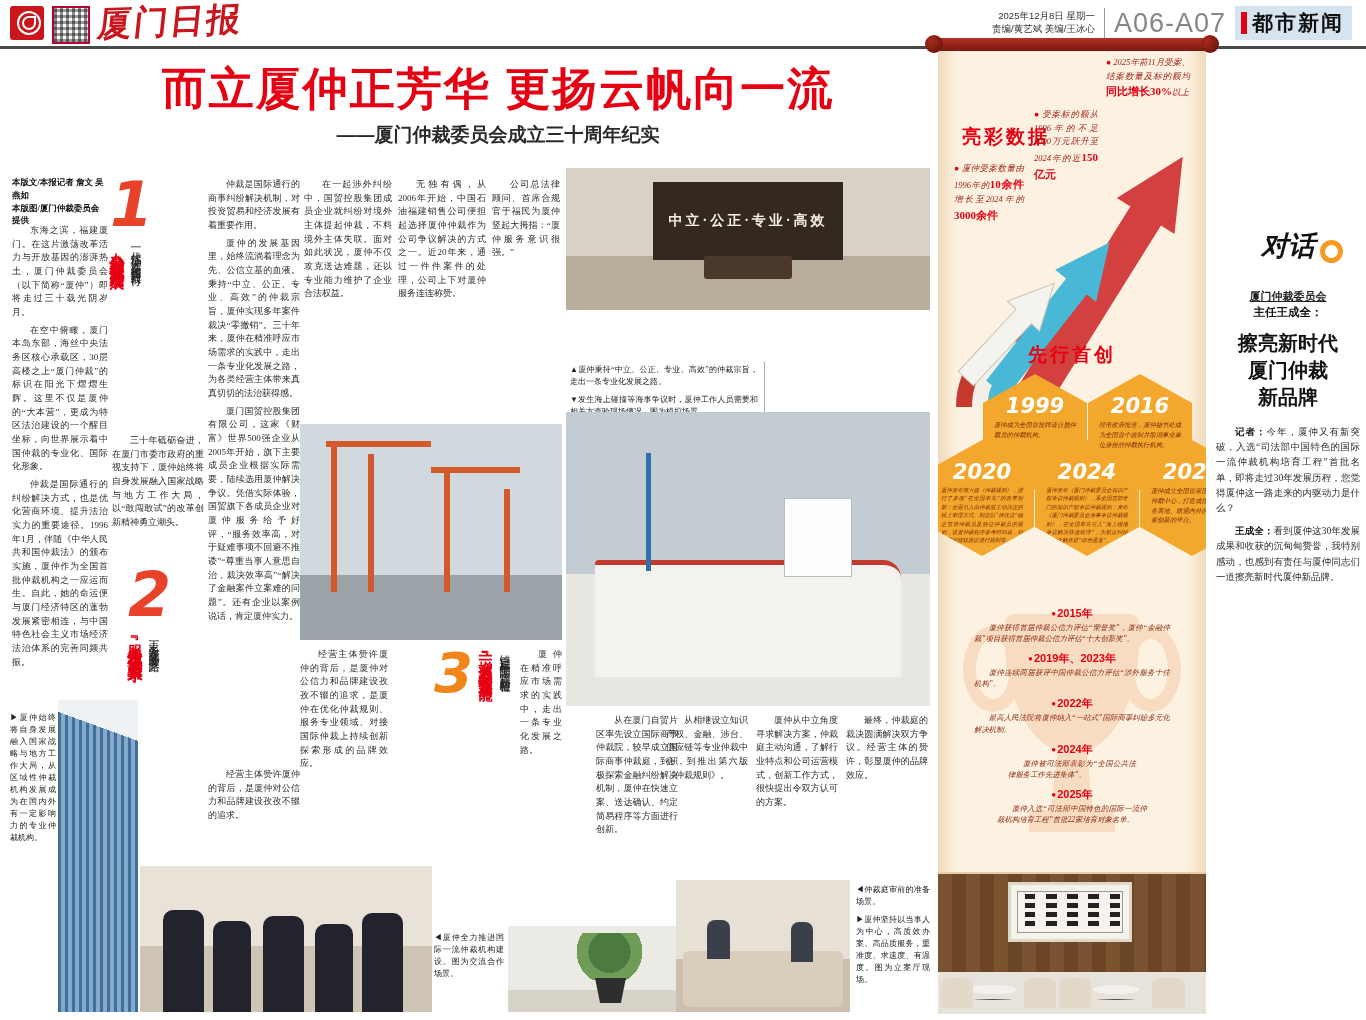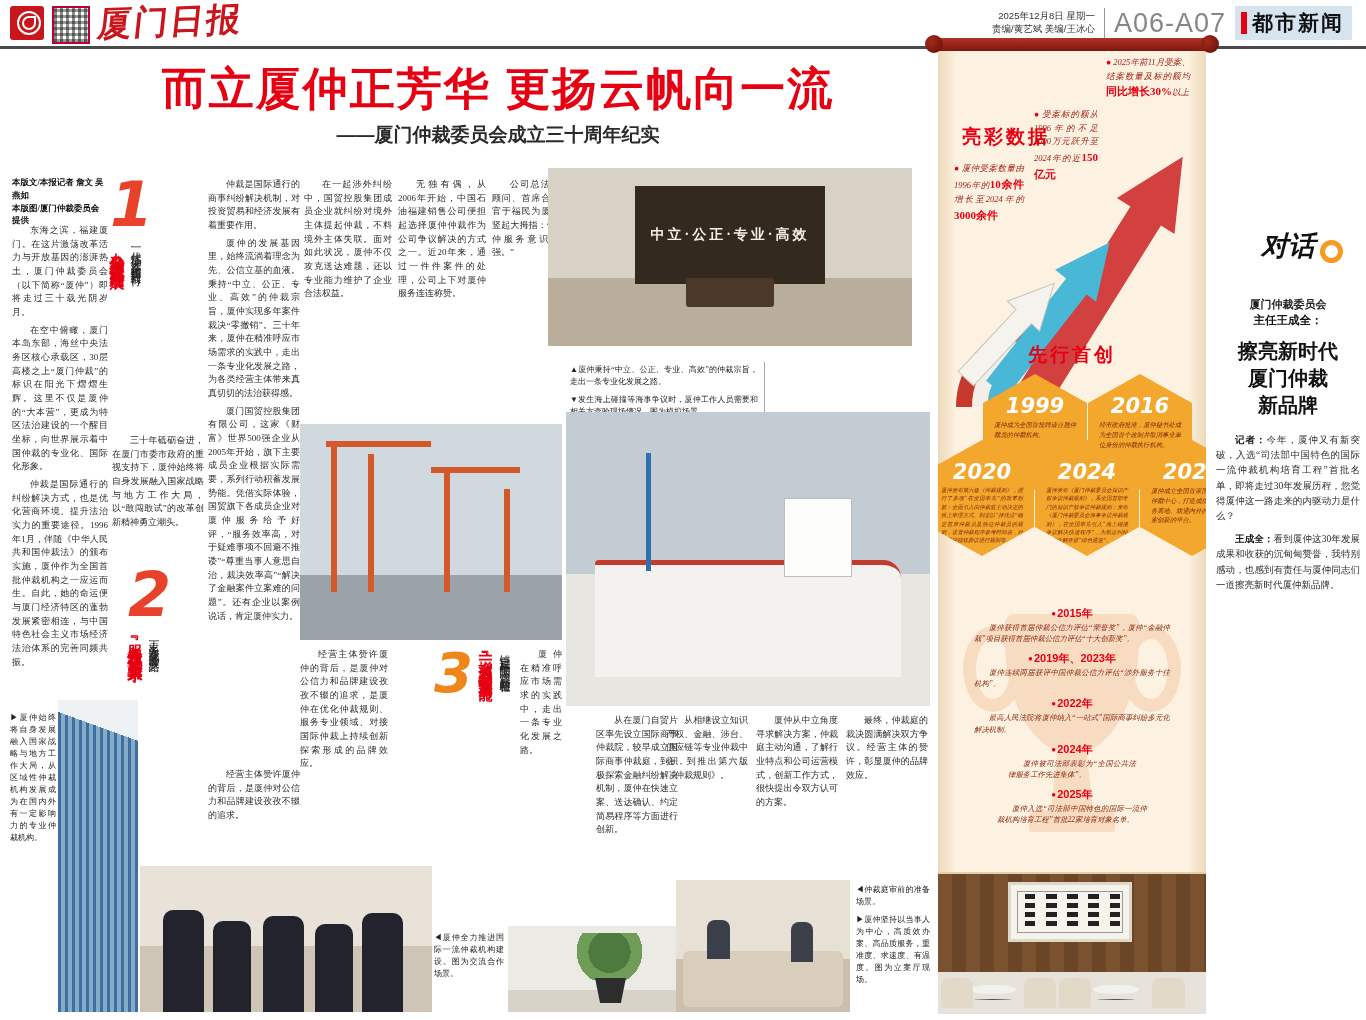--- a/index.html
+++ b/index.html
@@ -104,21 +104,21 @@
   .honor-year{font:900 11px "Liberation Sans",sans-serif;color:#e60012;}
   .honor-year::before{content:"●";font-size:8px;vertical-align:1px;margin-right:1px;}
   .honor-text{font:italic 400 7.4px/1.5 "Liberation Serif",serif;color:#8b2a10;text-align:justify;text-indent:2em;width:196px;margin:1px auto 0;}
   .honor:nth-child(4) .honor-text{width:128px;}
   .honor:nth-child(5) .honor-text{width:150px;}
 
   
   .dialog{position:absolute;left:1216px;top:228px;width:144px;height:784px;overflow:hidden;}
   .dcal{font:italic 900 27px "Liberation Serif",serif;color:#111;text-align:center;position:relative;width:86px;margin:0 auto;}
   .dcal::after{content:"";position:absolute;right:-12px;bottom:1px;width:13px;height:13px;border:5px solid #f59a23;border-radius:50%;}
-  .dorg{font:600 11px/1.5 "Liberation Sans",sans-serif;color:#222;text-align:center;margin-top:32px;}
+  .dorg{font:600 11px/1.5 "Liberation Sans",sans-serif;color:#222;text-align:center;margin-top:24px;text-decoration:underline;}
   .dper{font:700 11.5px "Liberation Sans",sans-serif;color:#111;text-align:center;}
   .dtitle{font:900 20px/1.35 "Liberation Sans",sans-serif;color:#111;text-align:center;margin:10px 0 14px;white-space:pre-line;}
   .qa{font:400 9.5px/1.62 "Liberation Serif",serif;color:#2b2b2b;text-align:justify;}
   .qa p{margin:0 0 7px;text-indent:2em;}
   .qa b{color:#111;}
   .vrule{position:absolute;width:1px;background:#aaa;}
 </style>
 </head>
 <body>
 
@@ -166,36 +166,36 @@
   <div class="secnum c-red">2</div>
   <div class="vertwrap" style="margin-top:6px;">
     <div class="vert vred">『服务意识很强』彰显实力水平</div>
     <div class="vert vblk">走出一条专业化的发展之路</div>
   </div>
 </div>
 
 <div class="abs txt" style="left:208px;top:178px;width:92px;height:584px;">
     <p>仲裁是国际通行的商事纠纷解决机制，对投资贸易和经济发展有着重要作用。</p>
     <p>厦仲的发展基因里，始终流淌着理念为先、公信立基的血液。秉持“中立、公正、专业、高效”的仲裁宗旨，厦仲实现多年案件裁决“零撤销”。三十年来，厦仲在精准呼应市场需求的实践中，走出一条专业化发展之路，为各类经营主体带来真真切切的法治获得感。</p>
-    <p>厦门国贸控股集团有限公司，这家《财富》世界500强企业从2005年开始，旗下主要成员企业根据实际需要，系列行动积蓄发展势能。凭借实际体验，国贸旗下各成员企业对厦仲服务给予好评，“服务效率高，对于疑难事项不回避不推诿”“尊重当事人意思自治，裁决效率高”“解决了金融案件立案难的问题”。还有企业以案例说话，肯定厦仲实力。</p>
+    <p>厦门国贸控股集团有限公司，这家《财富》世界500强企业从2005年开始，旗下主要成员企业根据实际需要，陆续选用厦仲解决争议。凭借实际体验，国贸旗下各成员企业对厦仲服务给予好评，“服务效率高，对于疑难事项不回避不推诿”“尊重当事人意思自治，裁决效率高”“解决了金融案件立案难的问题”。还有企业以案例说话，肯定厦仲实力。</p>
   </div>
 <div class="abs txt" style="left:208px;top:768px;width:92px;height:94px;">
     <p>经营主体赞许厦仲的背后，是厦仲对公信力和品牌建设孜孜不辍的追求。</p>
   </div>
 <div class="abs txt" style="left:304px;top:178px;width:88px;height:238px;">
     <p>在一起涉外纠纷中，国贸控股集团成员企业就纠纷对境外主体提起仲裁，不料境外主体失联。面对如此状况，厦仲不仅攻克送达难题，还以专业能力维护了企业合法权益。</p>
   </div>
 <div class="abs txt" style="left:398px;top:178px;width:88px;height:238px;">
     <p>无独有偶，从2006年开始，中国石油福建销售公司便担起选择厦仲仲裁作为公司争议解决的方式之一。近20年来，通过一件件案件的处理，公司上下对厦仲服务连连称赞。</p>
   </div>
 <div class="abs txt" style="left:492px;top:178px;width:68px;height:238px;">
     <p>公司总法律顾问、首席合规官于福民为厦仲竖起大拇指：“厦仲服务意识很强。”</p>
   </div>
 
-<div class="ph ph-office" style="left:548px;top:168px;width:364px;height:178px;">
+<div class="ph ph-office" style="left:566px;top:168px;width:364px;height:142px;">
   <div class="panel">
       <span>中立·公正·专业·高效</span>
     </div>
   <div class="desk"></div>
 </div>
 <div class="abs cap" style="left:570px;top:364px;width:188px;height:52px;">
   <p>▲厦仲秉持“中立、公正、专业、高效”的仲裁宗旨，走出一条专业化发展之路。</p>
   <p>▼发生海上碰撞等海事争议时，厦仲工作人员需要和相关方查验现场情况。图为模拟场景。</p>
 </div>
 <div class="vrule" style="left:764px;top:362px;height:52px;"></div>

